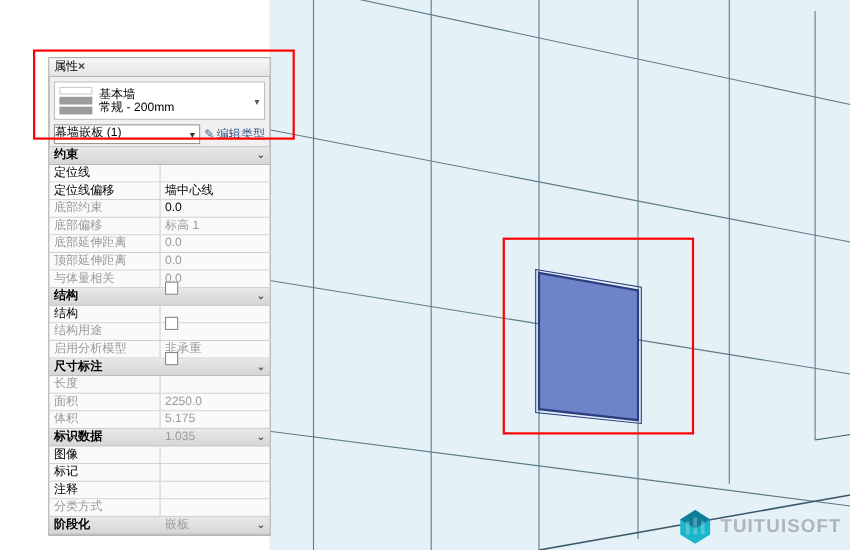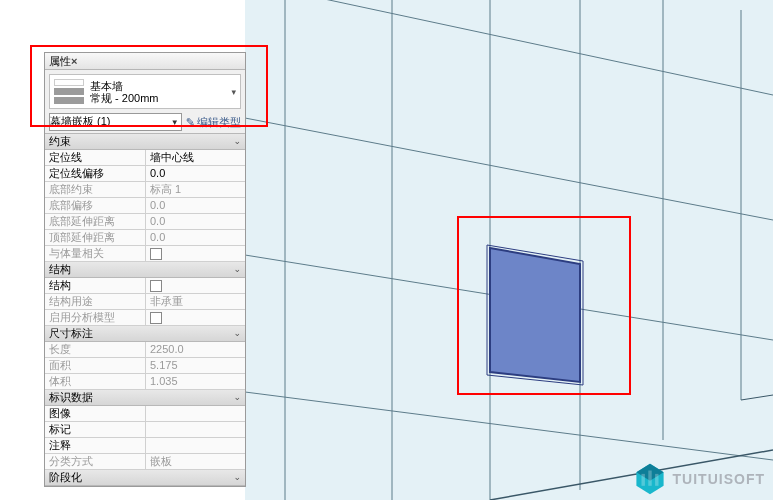--- a/index.html
+++ b/index.html
@@ -11,31 +11,31 @@
 .type-swatch{display:flex;flex-direction:column;gap:2px;margin-right:6px}
 .type-swatch span{width:30px;height:7px;background:#9b9b9b}
 .type-swatch span:first-child{background:#fff;border:1px solid #ccc;box-sizing:border-box}
 .type-text{line-height:12px}
 .type-dd{position:absolute;right:4px;top:50%;transform:translateY(-50%);color:#555;font-size:9px}
 .instance-row{display:flex;align-items:center;margin:2px 4px;gap:4px}
 .instance-combo{flex:1;background:#fff;border:1px solid #999;height:16px;line-height:15px;padding:0 0;font-size:11px;position:relative}
 .instance-combo .dd{position:absolute;right:2px;top:1px;font-size:8px;color:#333}
 .edit-type{height:16px;line-height:16px;font-size:11px;display:flex;align-items:center;gap:2px;color:#3a5a8a;cursor:default}
 .grid{border-top:1px solid #b8b8b8}
-.grid-head{background:linear-gradient(#e8e8e8,#d6d6d6);border-bottom:1px solid #b8b8b8;height:15px;line-height:15px;padding:0 4px;font-weight:normal;display:flex;justify-content:space-between;align-items:flex-end}
+.grid-head{background:linear-gradient(#e8e8e8,#d6d6d6);border-bottom:1px solid #b8b8b8;height:15px;line-height:15px;padding:0 4px;font-weight:bold;display:flex;justify-content:space-between;align-items:flex-end}
 .grid-head .exp{font-size:9px;color:#555}
 .grid-row{display:flex;border-bottom:1px solid #d0d0d0;background:#fafafa;height:15px;line-height:15px}
 .grid-row.disabled{color:#9a9a9a}
 .grid-label{width:92px;padding:0 4px;border-right:1px solid #d0d0d0;overflow:hidden;white-space:nowrap}
-.grid-value{flex:1;padding:0 4px;overflow:hidden;white-space:nowrap}
+.grid-value{flex:1;padding:16px 4px;overflow:hidden;white-space:nowrap}
 .grid-value.chk{display:flex;align-items:center}
 .grid-value.chk .box{width:10px;height:10px;border:1px solid #888;background:#fff}
 .hl-red-1{position:absolute;left:30px;top:45px;width:234px;height:78px;border:2px solid #f00;pointer-events:none}
 .hl-red-2{position:absolute;left:457px;top:216px;width:170px;height:175px;border:2px solid #f00;pointer-events:none}
-.logo{position:absolute;right:8px;bottom:4px;display:flex;align-items:center;gap:6px;color:#aeb4bb;font-family:Arial;font-size:14px;font-weight:bold;letter-spacing:1px}
+.logo{position:absolute;right:8px;bottom:4px;display:flex;align-items:center;gap:6px;color:#aeb4bb;font-family:Arial;font-size:17px;font-weight:bold;letter-spacing:1px}
 .logo svg{width:34px;height:34px}
 </style>
 </head>
 <body>
 
 <div class="canvas">
 
 <svg width="773" height="500">
   <defs>
     <clipPath id="cp">

